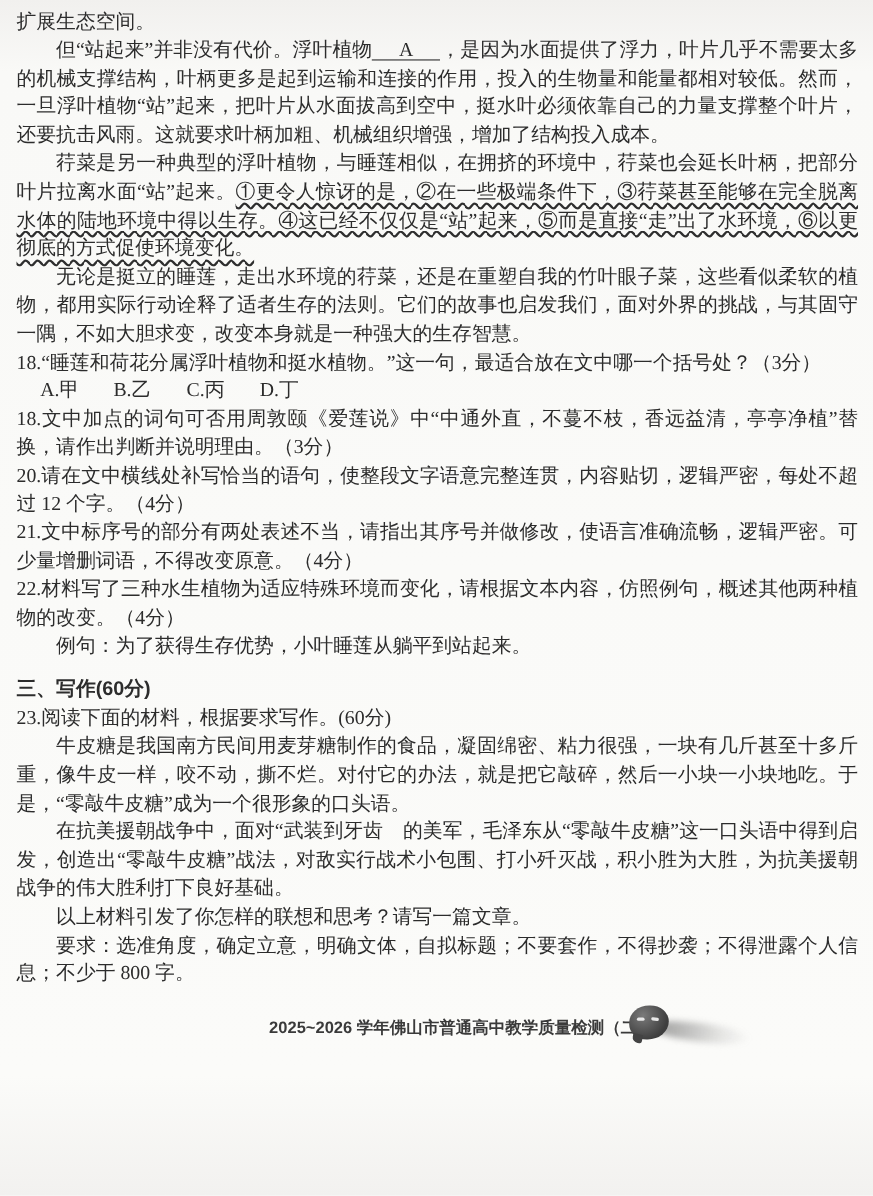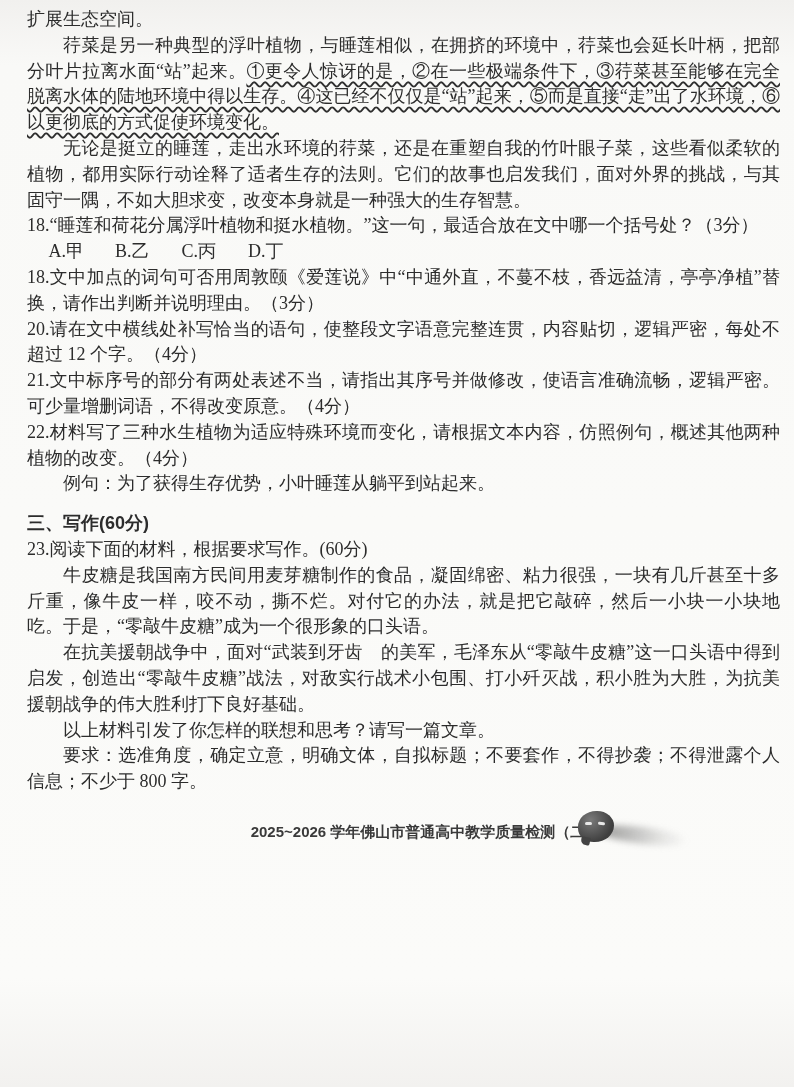--- a/index.html
+++ b/index.html
@@ -3,21 +3,21 @@
 <meta charset="utf-8">
 <style>
   html,body{margin:0;padding:0;}
   body{
     width:794px;height:1087px;overflow:hidden;
     background:linear-gradient(180deg,#f1f0ee 0%,#f9f9f7 6%,#fbfbf9 90%,#f2f1ef 100%);
     color:#2c2c2c;
     font-family:"Liberation Serif","DejaVu Serif",serif;
   }
   .page{
-    padding:7px 14px 0 27px;
+    padding:7px 14px 0 15px;
     font-size:18px;
     line-height:25.8px;
     text-align:justify;
   }
   p{margin:0;}
   .indent{text-indent:2em;}
   .blank{
     display:inline-block;
     min-width:62px;
     border-bottom:1.6px solid #2c2c2c;
@@ -91,20 +91,21 @@
     z-index:1;
   }
 </style>
 </head>
 <body>
 
 <div class="page">
 
   <p>扩展生态空间。</p>
 
+  <p class="indent"><span>但“站起来”并非没有代价。浮叶植物</span><span class="blank"><span>A</span></span><span>，是因为水面提供了浮力，叶片几乎不需要太多的机械支撑结构，叶柄更多是起到运输和连接的作用，投入的生物量和能量都相对较低。然而，一旦浮叶植物“站”起来，把叶片从水面拔高到空中，挺水叶必须依靠自己的力量支撑整个叶片，还要抗击风雨。这就要求叶柄加粗、机械组织增强，增加了结构投入成本。</span></p>
 
   <p class="indent"><span>荇菜是另一种典型的浮叶植物，与睡莲相似，在拥挤的环境中，荇菜也会延长叶柄，把部分叶片拉离水面“站”起来。</span><span class="wavy">①更令人惊讶的是，②在一些极端条件下，③荇菜甚至能够在完全脱离水体的陆地环境中得以生存。④这已经不仅仅是“站”起来，⑤而是直接“走”出了水环境，⑥以更彻底的方式促使环境变化。</span></p>
 
 
   <p class="indent">无论是挺立的睡莲，走出水环境的荇菜，还是在重塑自我的竹叶眼子菜，这些看似柔软的植物，都用实际行动诠释了适者生存的法则。它们的故事也启发我们，面对外界的挑战，与其固守一隅，不如大胆求变，改变本身就是一种强大的生存智慧。</p>
 
   <p>18.“睡莲和荷花分属浮叶植物和挺水植物。”这一句，最适合放在文中哪一个括号处？（3分）</p>
 
   <p class="opts">
     <span class="opt">A.甲</span>

